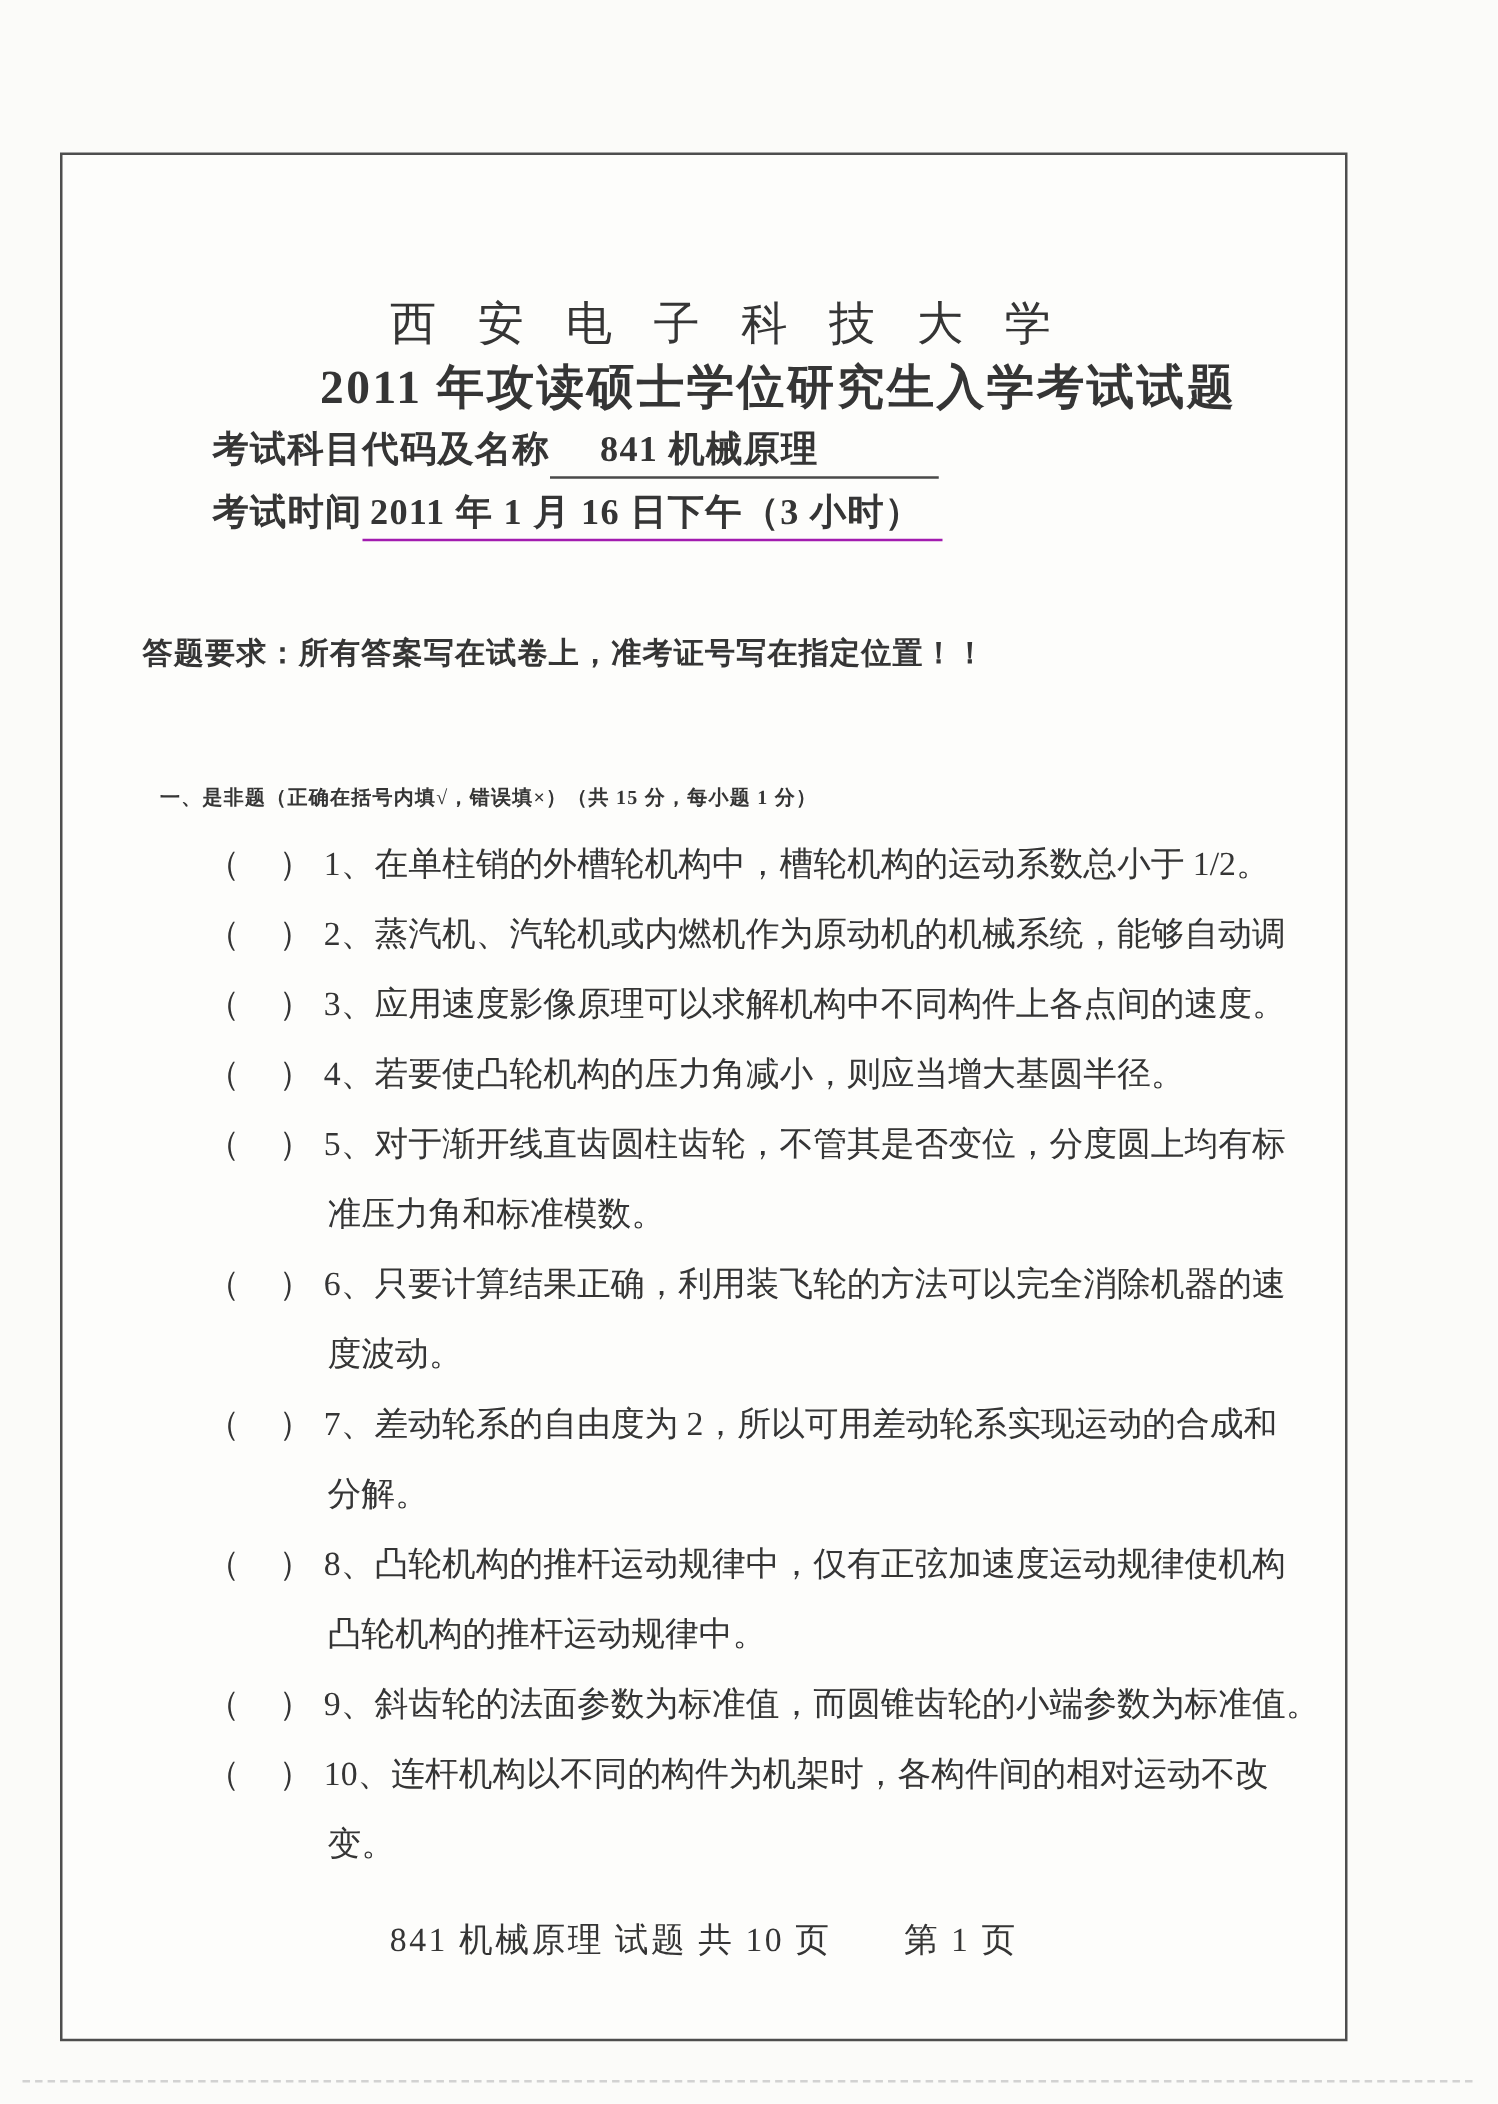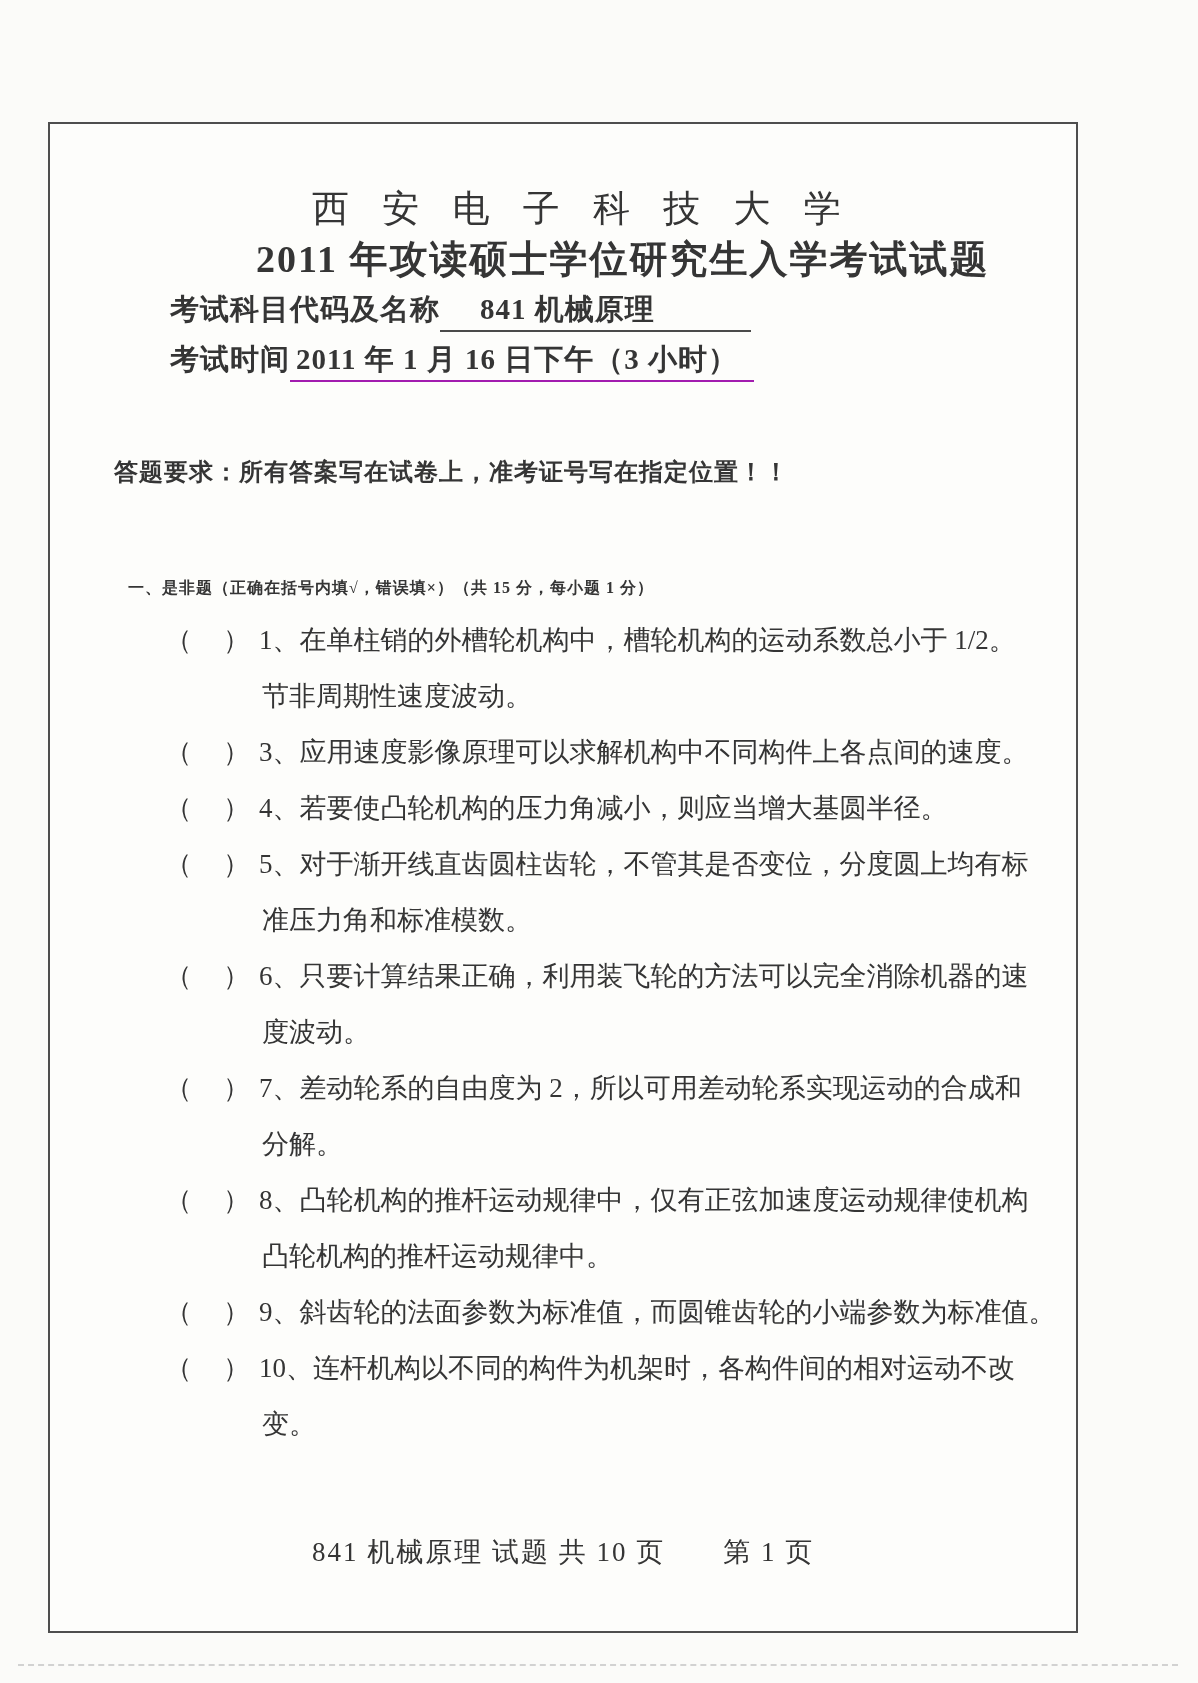--- a/index.html
+++ b/index.html
@@ -15,21 +15,21 @@
   }
   .page-frame {
     position: absolute;
     left: 48px;
     top: 122px;
     width: 1026px;
     height: 1507px;
     border: 2px solid #4e4e4e;
     background: #fdfdfb;
   }
-  .header-block { margin-top: 60px; }
+  .header-block { margin-top: 111px; }
   .hline { line-height: 50px; white-space: nowrap; }
   .line-university {
     padding-left: 262px;
     font-size: 37px;
     letter-spacing: 12px;
     font-weight: 500;
   }
   .line-examtitle {
     padding-left: 206px;
     font-size: 38px;
@@ -123,21 +123,23 @@
   <div class="section-heading">一、是非题（正确在括号内填√，错误填×）（共 15 分，每小题 1 分）</div>
 
   <div class="tf-items" id="tf-items">
   <div class="tf-item">
     <div class="tf-line tf-first">
       <span class="tf-bracket">（　）</span><span class="tf-no">1、</span><span class="tf-text">在单柱销的外槽轮机构中，槽轮机构的运动系数总小于 1/2。</span>
     </div>
   </div>
 
   <div class="tf-item">
-  <div class="tf-line tf-cont"><span class="tf-text">节非周期性速度波动。</span></div>
+    <div class="tf-line tf-first">
+      <span class="tf-bracket">（　）</span><span class="tf-no">2、</span><span class="tf-text">蒸汽机、汽轮机或内燃机作为原动机的机械系统，能够自动调</span>
+    </div>
       </div>
 
   <div class="tf-item">
     <div class="tf-line tf-first">
       <span class="tf-bracket">（　）</span><span class="tf-no">3、</span><span class="tf-text">应用速度影像原理可以求解机构中不同构件上各点间的速度。</span>
     </div>
   </div>
 
   <div class="tf-item">
     <div class="tf-line tf-first">

